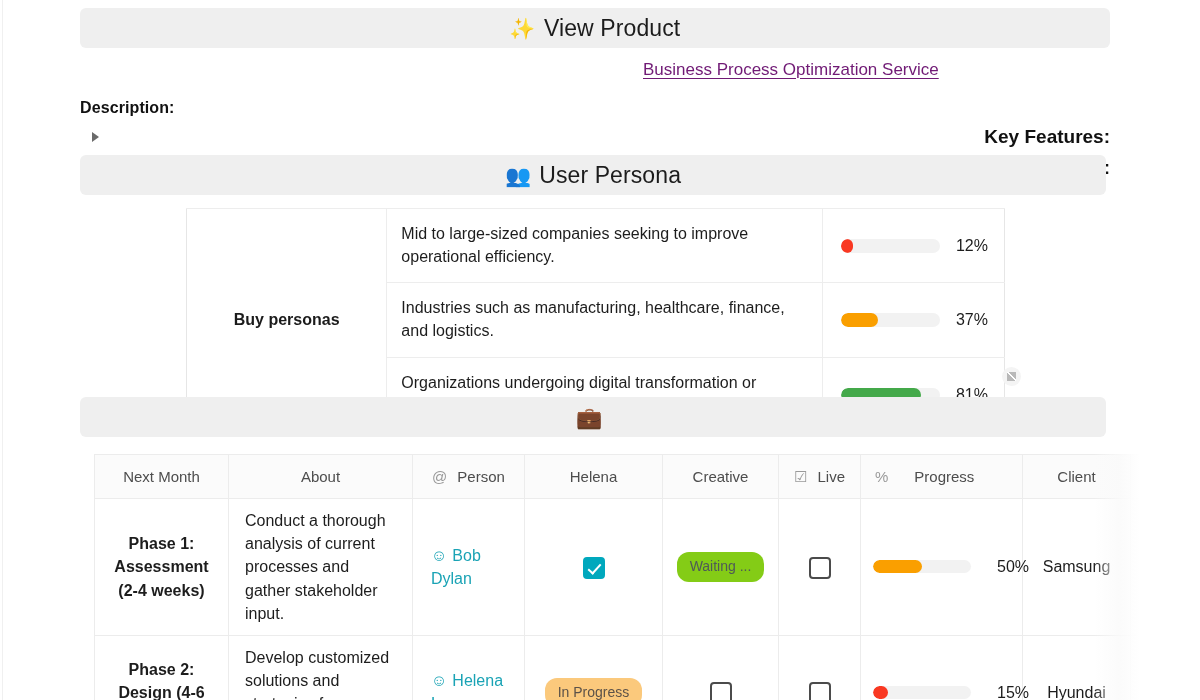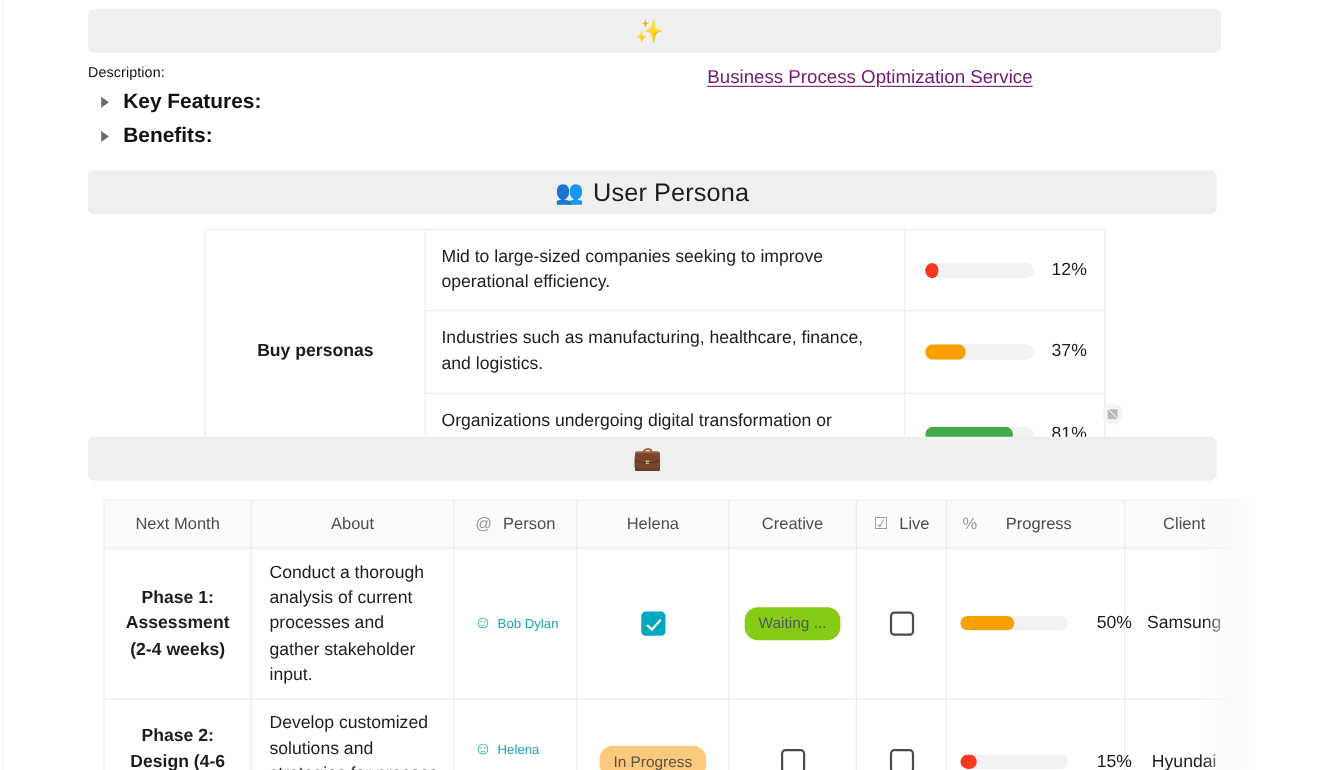--- a/index.html
+++ b/index.html
@@ -31,32 +31,32 @@
     color: #1c1c1c;
     font-size: 23px;
     font-weight: 500;
     letter-spacing: 0.1px;
   }
   .banner .bicon { font-size: 21px; margin-right: 8px; line-height: 1; }
 
   
   .desc-wrap { position: absolute; left: 80px; top: 58px; width: 1030px; }
   .desc-title {
-    font-size: 13px; font-weight: normal; color: #111; letter-spacing: 0.1px;
+    font-size: 16px; font-weight: bold; color: #111; letter-spacing: 0.1px; margin-top: 41px;
   }
   .desc-value {
     position: absolute; left: 563px; top: 2px;
     font-size: 17px; color: #701a75;
     text-decoration: underline;
     text-underline-offset: 3px;
   }
   .tree-row {
     display: flex; align-items: center;
     margin-top: 9px; padding-left: 12px;
-    font-size: 19px; font-weight: bold; color: #111;
+    font-size: 19px; font-weight: bold; color: #111; justify-content: space-between;
   }
   .caret {
     width: 0; height: 0;
     border-top: 5px solid transparent;
     border-bottom: 5px solid transparent;
     border-left: 7px solid #6b6b6b;
     margin-right: 13px;
     flex: 0 0 auto;
   }
 
@@ -150,21 +150,21 @@
     color: #1d1d1d;
     padding: 10px 12px;
     vertical-align: middle;
     text-align: center;
     line-height: 1.45;
   }
   td.cell-phase { font-weight: bold; }
   td.cell-about { text-align: left; padding-left: 16px; padding-right: 14px; }
   .person {
     color: #1aa3b5;
-    font-size: 12px;
+    font-size: 16px;
     display: inline;
     text-align: left;
   }
   td.cell-person { text-align: left; padding-left: 18px; }
   .person-icon { color: #1aa3b5; margin-right: 5px; }
   .chk {
     display: inline-block;
     width: 22px; height: 22px;
     border: 2px solid #4b4b4b;
     border-radius: 4px;
@@ -219,20 +219,21 @@
   .col-priority  { width: 107px; }
 </style>
 </head>
 <body>
 
 <div id="page">
   <div class="left-rail"></div>
 
   <div class="banner" style="position:absolute;left:80px;top:8px;width:1030px;">
     <span class="bicon">✨</span>
+    <span>View Product</span>
   </div>
 
   <div class="desc-wrap">
     <div class="desc-title">Description:</div>
     <div class="desc-value">Business Process Optimization Service</div>
 
     <div class="tree-row">
       <span class="caret"></span>
       <span>Key Features:</span>
     </div>

